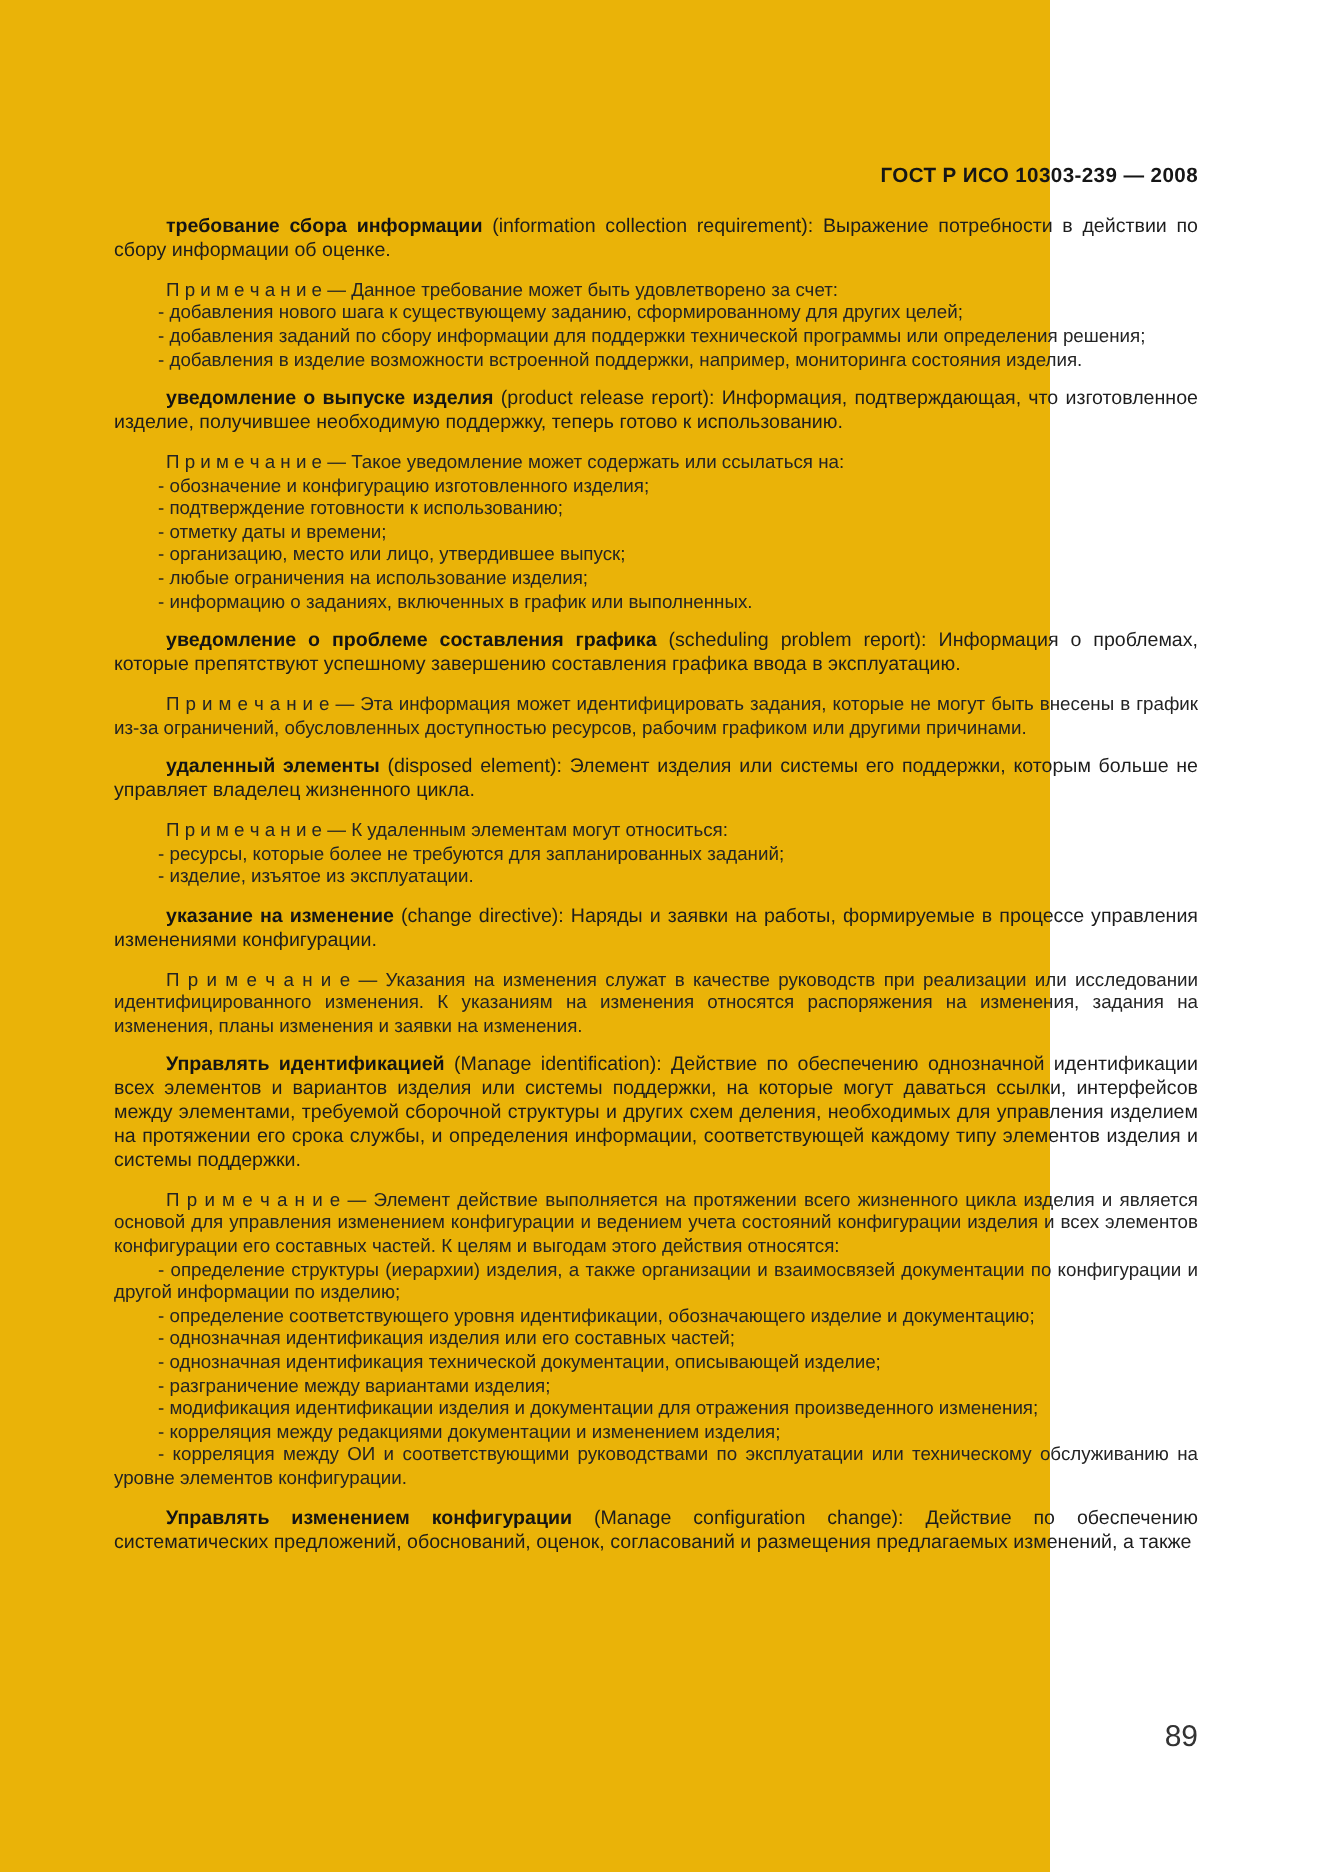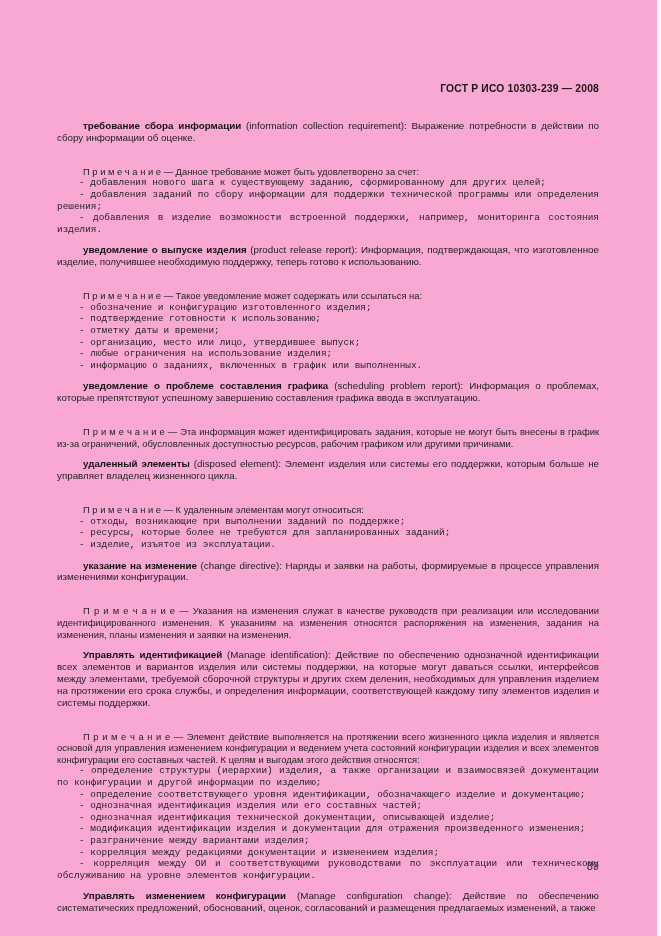--- a/index.html
+++ b/index.html
@@ -9,23 +9,23 @@
   }
   body {
     width: 661px;
     height: 936px;
     overflow: hidden;
     font-family: "Liberation Sans", "DejaVu Sans", sans-serif;
     color: #1d1d1d;
   }
   .page {
     position: relative;
-    width: 657px;
+    width: 525px;
     height: 936px;
-    background: #f9a8d4;
+    background: #eab308;
   }
   .doc-header {
     position: absolute;
     top: 83px;
     left: 57px;
     width: 542px;
     text-align: right;
     font-weight: bold;
     font-size: 10.3px;
     letter-spacing: 0.2px;
@@ -42,38 +42,38 @@
     margin: 0;
     text-align: justify;
   }
   .term-para {
     font-size: 9.8px;
     line-height: 11.9px;
     text-indent: 26px;
     margin-top: 9px;
     color: #1d1d1d;
   }
-  .content > .term-para:first-child { margin-top: 12px; }
+  .content > .term-para:first-child { margin-top: 0; }
   .term-para + .term-para { margin-top: 12px; }
   .term-name { font-weight: bold; color: #141414; }
-  .note { margin-top: 22px; }
+  .note { margin-top: 7px; }
   .note .para {
     font-size: 9.4px;
     line-height: 11.6px;
     color: #242424;
   }
   .note-head { text-indent: 26px; }
-  .note-item { text-indent: 22px; font-family: Liberation Mono, monospace; }
+  .note-item { text-indent: 22px; }
   .page-number {
     position: absolute;
     top: 860px;
     left: 57px;
     width: 542px;
     text-align: right;
-    font-size: 11px;
+    font-size: 15px;
     color: #333333;
   }
 </style>
 </head>
 <body>
 
 <div class="page">
   <div class="doc-header">ГОСТ Р ИСО 10303-239 — 2008</div>
 
   <div class="content">
@@ -94,37 +94,36 @@
         <p class="para note-item">- любые ограничения на использование изделия;</p>
         <p class="para note-item">- информацию о заданиях, включенных в график или выполненных.</p>
       </div>
       <p class="para term-para"><b class="term-name">уведомление о проблеме составления графика</b> <span class="term-english">(scheduling problem report):</span> <span class="term-text">Информация о проблемах, которые препятствуют успешному завершению составления графика ввода в эксплуатацию.</span></p>
       <div class="note">
         <p class="para note-head"><span class="note-label">П р и м е ч а н и е</span> <span class="note-text">— Эта информация может идентифицировать задания, которые не могут быть внесены в график из-за ограничений, обусловленных доступностью ресурсов, рабочим графиком или другими причинами.</span></p>
       </div>
       <p class="para term-para"><b class="term-name">удаленный элементы</b> <span class="term-english">(disposed element):</span> <span class="term-text">Элемент изделия или системы его поддержки, которым больше не управляет владелец жизненного цикла.</span></p>
       <div class="note">
         <p class="para note-head"><span class="note-label">П р и м е ч а н и е</span> <span class="note-text">— К удаленным элементам могут относиться:</span></p>
-        <p class="para note-item">- отходы, возникающие при выполнении заданий по поддержке;</p>
         <p class="para note-item">- ресурсы, которые более не требуются для запланированных заданий;</p>
         <p class="para note-item">- изделие, изъятое из эксплуатации.</p>
       </div>
       <p class="para term-para"><b class="term-name">указание на изменение</b> <span class="term-english">(change directive):</span> <span class="term-text">Наряды и заявки на работы, формируемые в процессе управления изменениями конфигурации.</span></p>
       <div class="note">
         <p class="para note-head"><span class="note-label">П р и м е ч а н и е</span> <span class="note-text">— Указания на изменения служат в качестве руководств при реализации или исследовании идентифицированного изменения. К указаниям на изменения относятся распоряжения на изменения, задания на изменения, планы изменения и заявки на изменения.</span></p>
       </div>
       <p class="para term-para"><b class="term-name">Управлять идентификацией</b> <span class="term-english">(Manage identification):</span> <span class="term-text">Действие по обеспечению однозначной идентификации всех элементов и вариантов изделия или системы поддержки, на которые могут даваться ссылки, интерфейсов между элементами, требуемой сборочной структуры и других схем деления, необходимых для управления изделием на протяжении его срока службы, и определения информации, соответствующей каждому типу элементов изделия и системы поддержки.</span></p>
       <div class="note">
         <p class="para note-head"><span class="note-label">П р и м е ч а н и е</span> <span class="note-text">— Элемент действие выполняется на протяжении всего жизненного цикла изделия и является основой для управления изменением конфигурации и ведением учета состояний конфигурации изделия и всех элементов конфигурации его составных частей. К целям и выгодам этого действия относятся:</span></p>
         <p class="para note-item">- определение структуры (иерархии) изделия, а также организации и взаимосвязей документации по конфигурации и другой информации по изделию;</p>
         <p class="para note-item">- определение соответствующего уровня идентификации, обозначающего изделие и документацию;</p>
         <p class="para note-item">- однозначная идентификация изделия или его составных частей;</p>
         <p class="para note-item">- однозначная идентификация технической документации, описывающей изделие;</p>
+        <p class="para note-item">- разграничение между вариантами изделия;</p>
         <p class="para note-item">- модификация идентификации изделия и документации для отражения произведенного изменения;</p>
-        <p class="para note-item">- разграничение между вариантами изделия;</p>
         <p class="para note-item">- корреляция между редакциями документации и изменением изделия;</p>
         <p class="para note-item">- корреляция между ОИ и соответствующими руководствами по эксплуатации или техническому обслуживанию на уровне элементов конфигурации.</p>
       </div>
       <p class="para term-para"><b class="term-name">Управлять изменением конфигурации</b> <span class="term-english">(Manage configuration change):</span> <span class="term-text">Действие по обеспечению систематических предложений, обоснований, оценок, согласований и размещения предлагаемых изменений, а также</span></p>
     </div>
 
   <div class="page-number">89</div>
 </div>
 
 </body></html>

